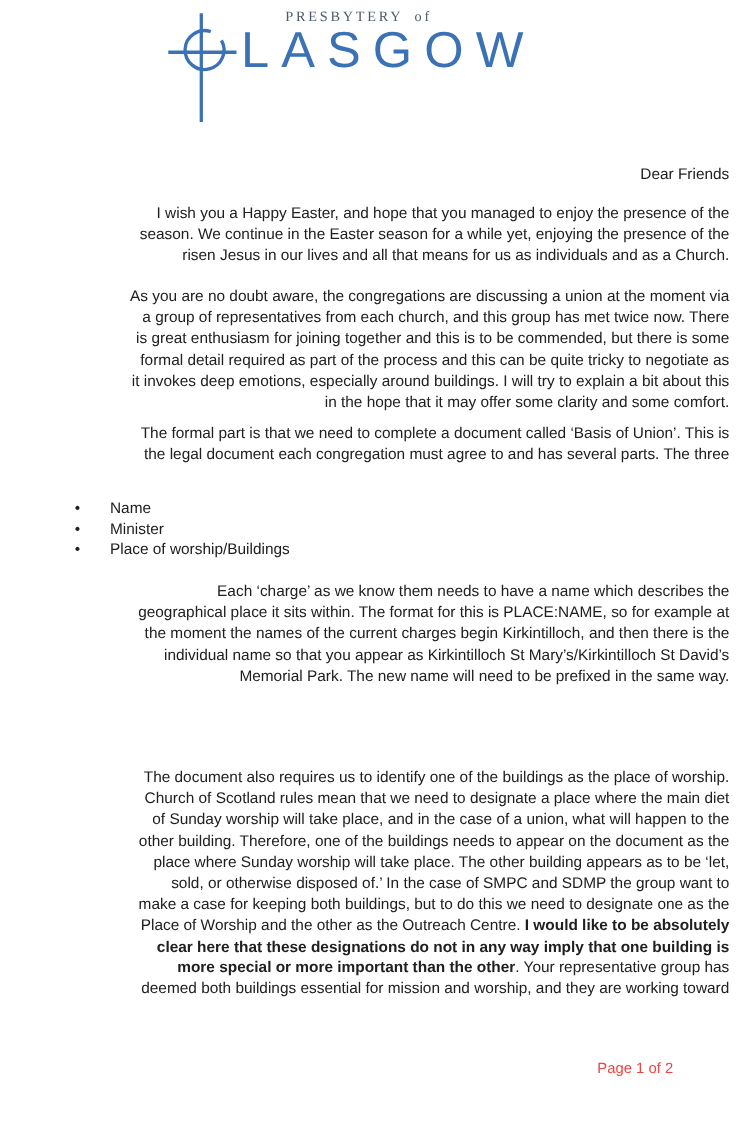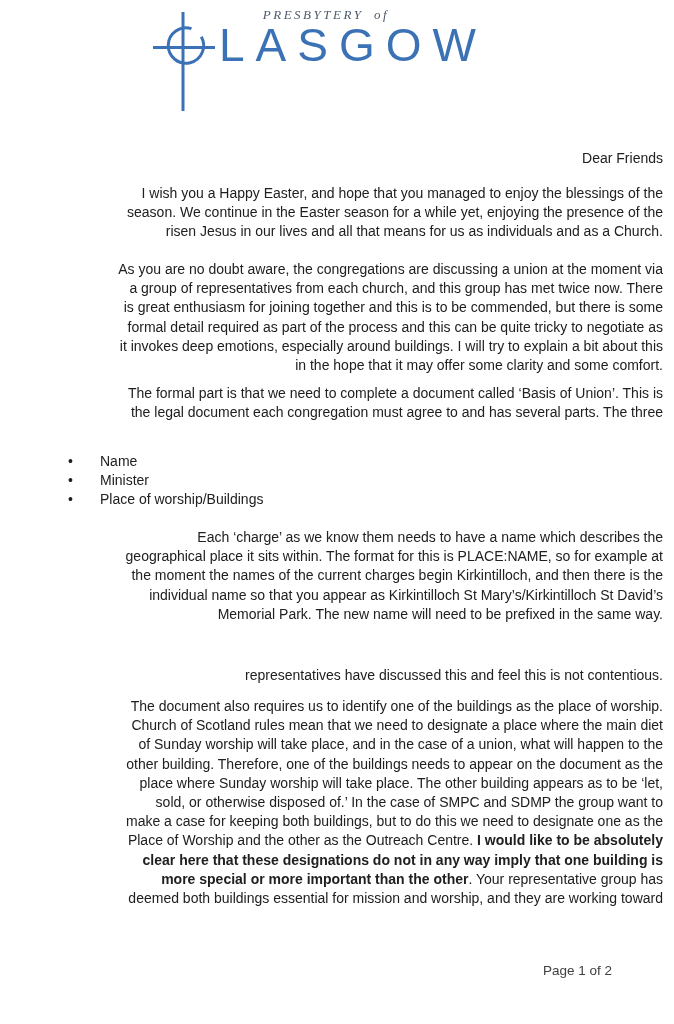--- a/index.html
+++ b/index.html
@@ -13,21 +13,20 @@
     color: #202020;
   }
 
   
   .eyebrow {
     position: absolute;
     top: 7px;
     left: 326px;
     transform: translateX(-50%);
     font-family: "Liberation Serif", serif;
-    font-style: italic;
     font-size: 13px;
     letter-spacing: 2.5px;
     word-spacing: 5px;
     white-space: nowrap;
   }
   .logo-svg {
     position: absolute;
     top: 10px;
     left: 150px;
   }
@@ -73,21 +72,21 @@
     width: 32px;
     flex: 0 0 32px;
   }
 
   
   .footer {
     position: absolute;
     top: 963px;
     right: 62px;
     font-size: 13.5px;
-    color: #404040;
+    color: #ef4444;
   }
 </style>
 </head>
 <body>
 
 <div class="page">
 
   <div class="header">
     <div class="eyebrow" style="color: rgb(77, 90, 107);">PRESBYTERY of</div>
 
@@ -98,21 +97,21 @@
       <line x1="3" y1="37.5" x2="65" y2="37.5"></line>
 
       <path d="M 41.5 18.7 A 17.7 17.7 0 1 0 51.3 26.7"></path>
     </svg>
 
     <div class="wordmark" style="color: rgb(59, 114, 181);">LASGOW</div>
   </div>
 
   <div class="salutation">Dear Friends</div>
 
-  <div class="para p1"><span>I wish you a Happy Easter, and hope that you managed to enjoy the blessings of the</span><br><span>season. We continue in the Easter season for a while yet, enjoying the presence of the</span><br><span>risen Jesus in our lives and all that means for us as individuals and as a Church.</span></div>
+  <div class="para p1"><span>I wish you a Happy Easter, and hope that you managed to enjoy the presence of the</span><br><span>season. We continue in the Easter season for a while yet, enjoying the presence of the</span><br><span>risen Jesus in our lives and all that means for us as individuals and as a Church.</span></div>
 
   <div class="para p2"><span>As you are no doubt aware, the congregations are discussing a union at the moment via</span><br><span>a group of representatives from each church, and this group has met twice now. There</span><br><span>is great enthusiasm for joining together and this is to be commended, but there is some</span><br><span>formal detail required as part of the process and this can be quite tricky to negotiate as</span><br><span>it invokes deep emotions, especially around buildings. I will try to explain a bit about this</span><br><span>in the hope that it may offer some clarity and some comfort.</span></div>
 
   <div class="para p3"><span>The formal part is that we need to complete a document called ‘Basis of Union’. This is</span><br><span>the legal document each congregation must agree to and has several parts. The three</span><br></div>
 
   <div class="bullets">
     <div class="bullet-row">
       <span class="bullet-dot">•</span>
       <span>Name</span>
     </div>
@@ -121,19 +120,19 @@
       <span>Minister</span>
     </div>
     <div class="bullet-row">
       <span class="bullet-dot">•</span>
       <span>Place of worship/Buildings</span>
     </div>
   </div>
 
   <div class="para p4"><span>Each ‘charge’ as we know them needs to have a name which describes the</span><br><span>geographical place it sits within. The format for this is PLACE:NAME, so for example at</span><br><span>the moment the names of the current charges begin Kirkintilloch, and then there is the</span><br><span>individual name so that you appear as Kirkintilloch St Mary’s/Kirkintilloch St David’s</span><br><span>Memorial Park. The new name will need to be prefixed in the same way.</span></div>
 
-  <div class="para p5"><br><br><span>representatives have discussed this and feel this is not contentious.</span></div>
+  <div class="para p5"><br><br></div>
 
   <div class="para p6"><span>The document also requires us to identify one of the buildings as the place of worship.</span><br><span>Church of Scotland rules mean that we need to designate a place where the main diet</span><br><span>of Sunday worship will take place, and in the case of a union, what will happen to the</span><br><span>other building. Therefore, one of the buildings needs to appear on the document as the</span><br><span>place where Sunday worship will take place. The other building appears as to be ‘let,</span><br><span>sold, or otherwise disposed of.’ In the case of SMPC and SDMP the group want to</span><br><span>make a case for keeping both buildings, but to do this we need to designate one as the</span><br><span>Place of Worship and the other as the Outreach Centre. </span><span style="font-weight: 700;">I would like to be absolutely</span><br><span style="font-weight: 700;">clear here that these designations do not in any way imply that one building is</span><br><span style="font-weight: 700;">more special or more important than the other</span><span>. Your representative group has</span><br><span>deemed both buildings essential for mission and worship, and they are working toward</span></div>
 
   <div class="footer">Page 1 of 2</div>
 
 </div>
 
 </body></html>

